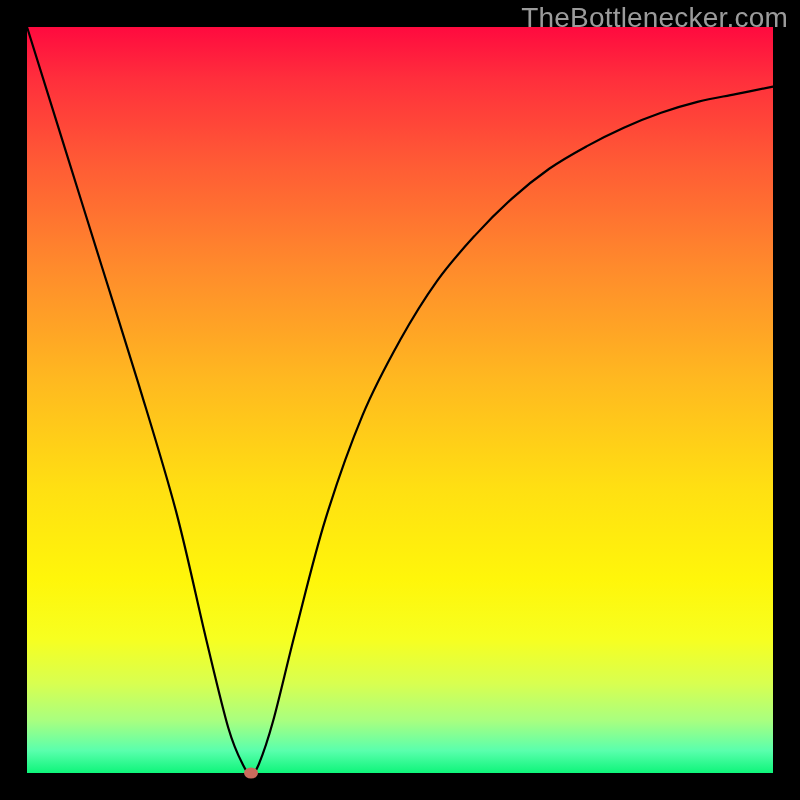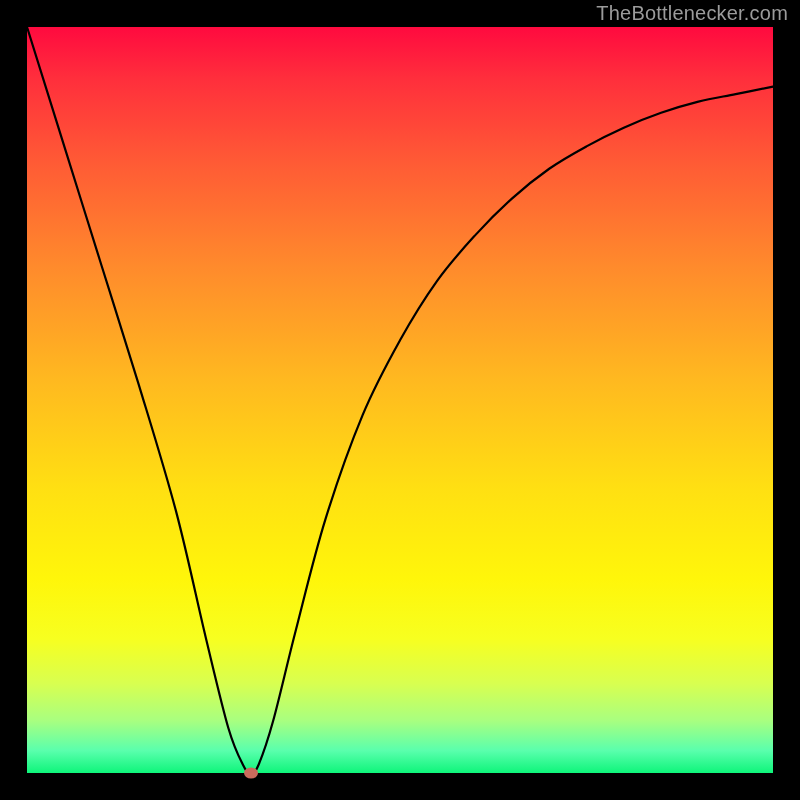--- a/index.html
+++ b/index.html
@@ -53,21 +53,21 @@
     height: 11px;
     border-radius: 50%;
     background: #c96b5c;
     transform: translate(-50%, -50%);
   }
   .watermark {
     position: absolute;
     top: 2px;
     right: 12px;
     color: #9b9b9b;
-    font-size: 20px;
+    font-size: 28px;
     font-weight: 500;
     letter-spacing: 0.2px;
     user-select: none;
   }
 </style>
 </head>
 <body>
 
 <div class="frame">
   <div class="plot-area">

